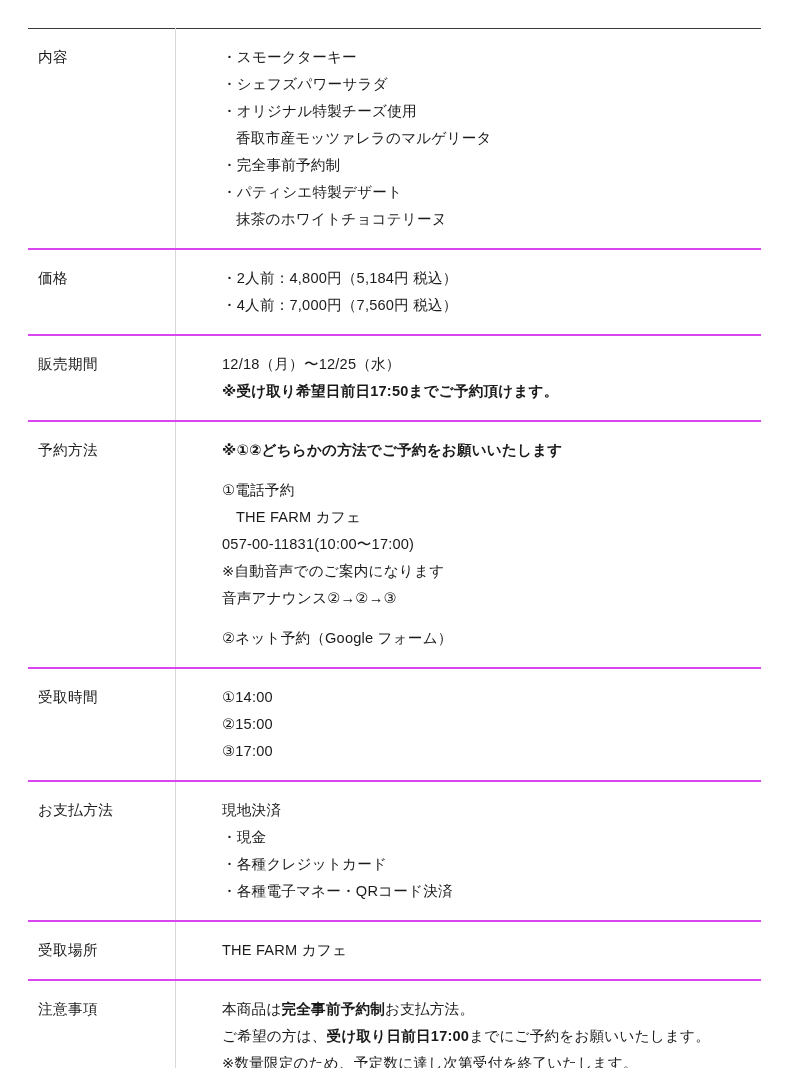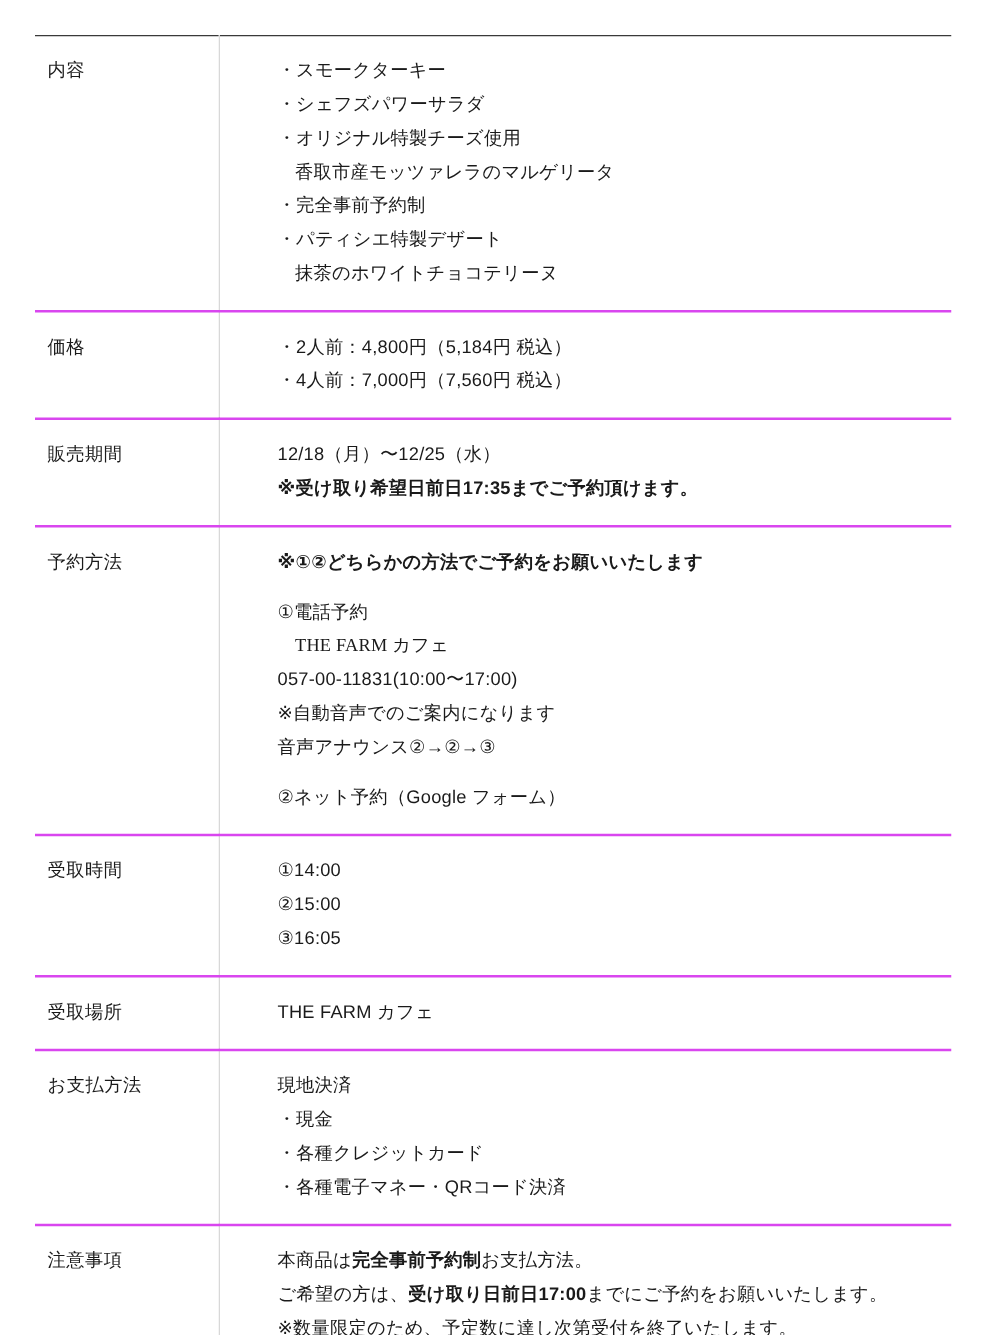--- a/index.html
+++ b/index.html
@@ -57,21 +57,20 @@
     border-left: 1px solid #d8d8d8;
     letter-spacing: 0.2px;
   }
   .ln {
     display: block;
     white-space: pre-wrap;
     margin-left: 28px;
   }
   .ln.indent {
     padding-left: 14px;
-    font-family: Liberation Serif, serif;
   }
   .ln.gap {
     height: 13px;
   }
   .b {
     font-weight: bold;
   }
 </style>
 </head>
 <body>
@@ -95,21 +94,21 @@
           <th>価格</th>
           <td>
             <span class="ln">・2人前：4,800円（5,184円 税込）</span>
             <span class="ln">・4人前：7,000円（7,560円 税込）</span>
           </td>
         </tr>
         <tr>
           <th>販売期間</th>
           <td>
             <span class="ln">12/18（月）〜12/25（水）</span>
-            <span class="ln b">※受け取り希望日前日17:35までご予約頂けます。</span>
+            <span class="ln b">※受け取り希望日前日17:50までご予約頂けます。</span>
           </td>
         </tr>
         <tr>
           <th>予約方法</th>
           <td>
             <span class="ln b">※①②どちらかの方法でご予約をお願いいたします</span>
             <span class="ln gap">&nbsp;</span>
             <span class="ln">①電話予約</span>
             <span class="ln indent">THE FARM カフェ</span>
             <span class="ln">057-00-11831(10:00〜17:00)</span>
@@ -117,36 +116,36 @@
             <span class="ln">音声アナウンス②→②→③</span>
             <span class="ln gap">&nbsp;</span>
             <span class="ln">②ネット予約（Google フォーム）</span>
           </td>
         </tr>
         <tr>
           <th>受取時間</th>
           <td>
             <span class="ln">①14:00</span>
             <span class="ln">②15:00</span>
-            <span class="ln">③16:05</span>
-          </td>
-        </tr>
-        <tr>
-          <th>受取場所</th>
-          <td>
-            <span class="ln">THE FARM カフェ</span>
+            <span class="ln">③17:00</span>
           </td>
         </tr>
         <tr>
           <th>お支払方法</th>
           <td>
             <span class="ln">現地決済</span>
             <span class="ln">・現金</span>
             <span class="ln">・各種クレジットカード</span>
             <span class="ln">・各種電子マネー・QRコード決済</span>
+          </td>
+        </tr>
+        <tr>
+          <th>受取場所</th>
+          <td>
+            <span class="ln">THE FARM カフェ</span>
           </td>
         </tr>
         <tr>
           <th>注意事項</th>
           <td>
             <span class="ln"><span>本商品は</span><span class="b">完全事前予約制</span><span>お支払方法。</span></span>
             <span class="ln"><span>ご希望の方は、</span><span class="b">受け取り日前日17:00</span><span>までにご予約をお願いいたします。</span></span>
             <span class="ln">※数量限定のため、予定数に達し次第受付を終了いたします。</span>
           </td>
         </tr>

